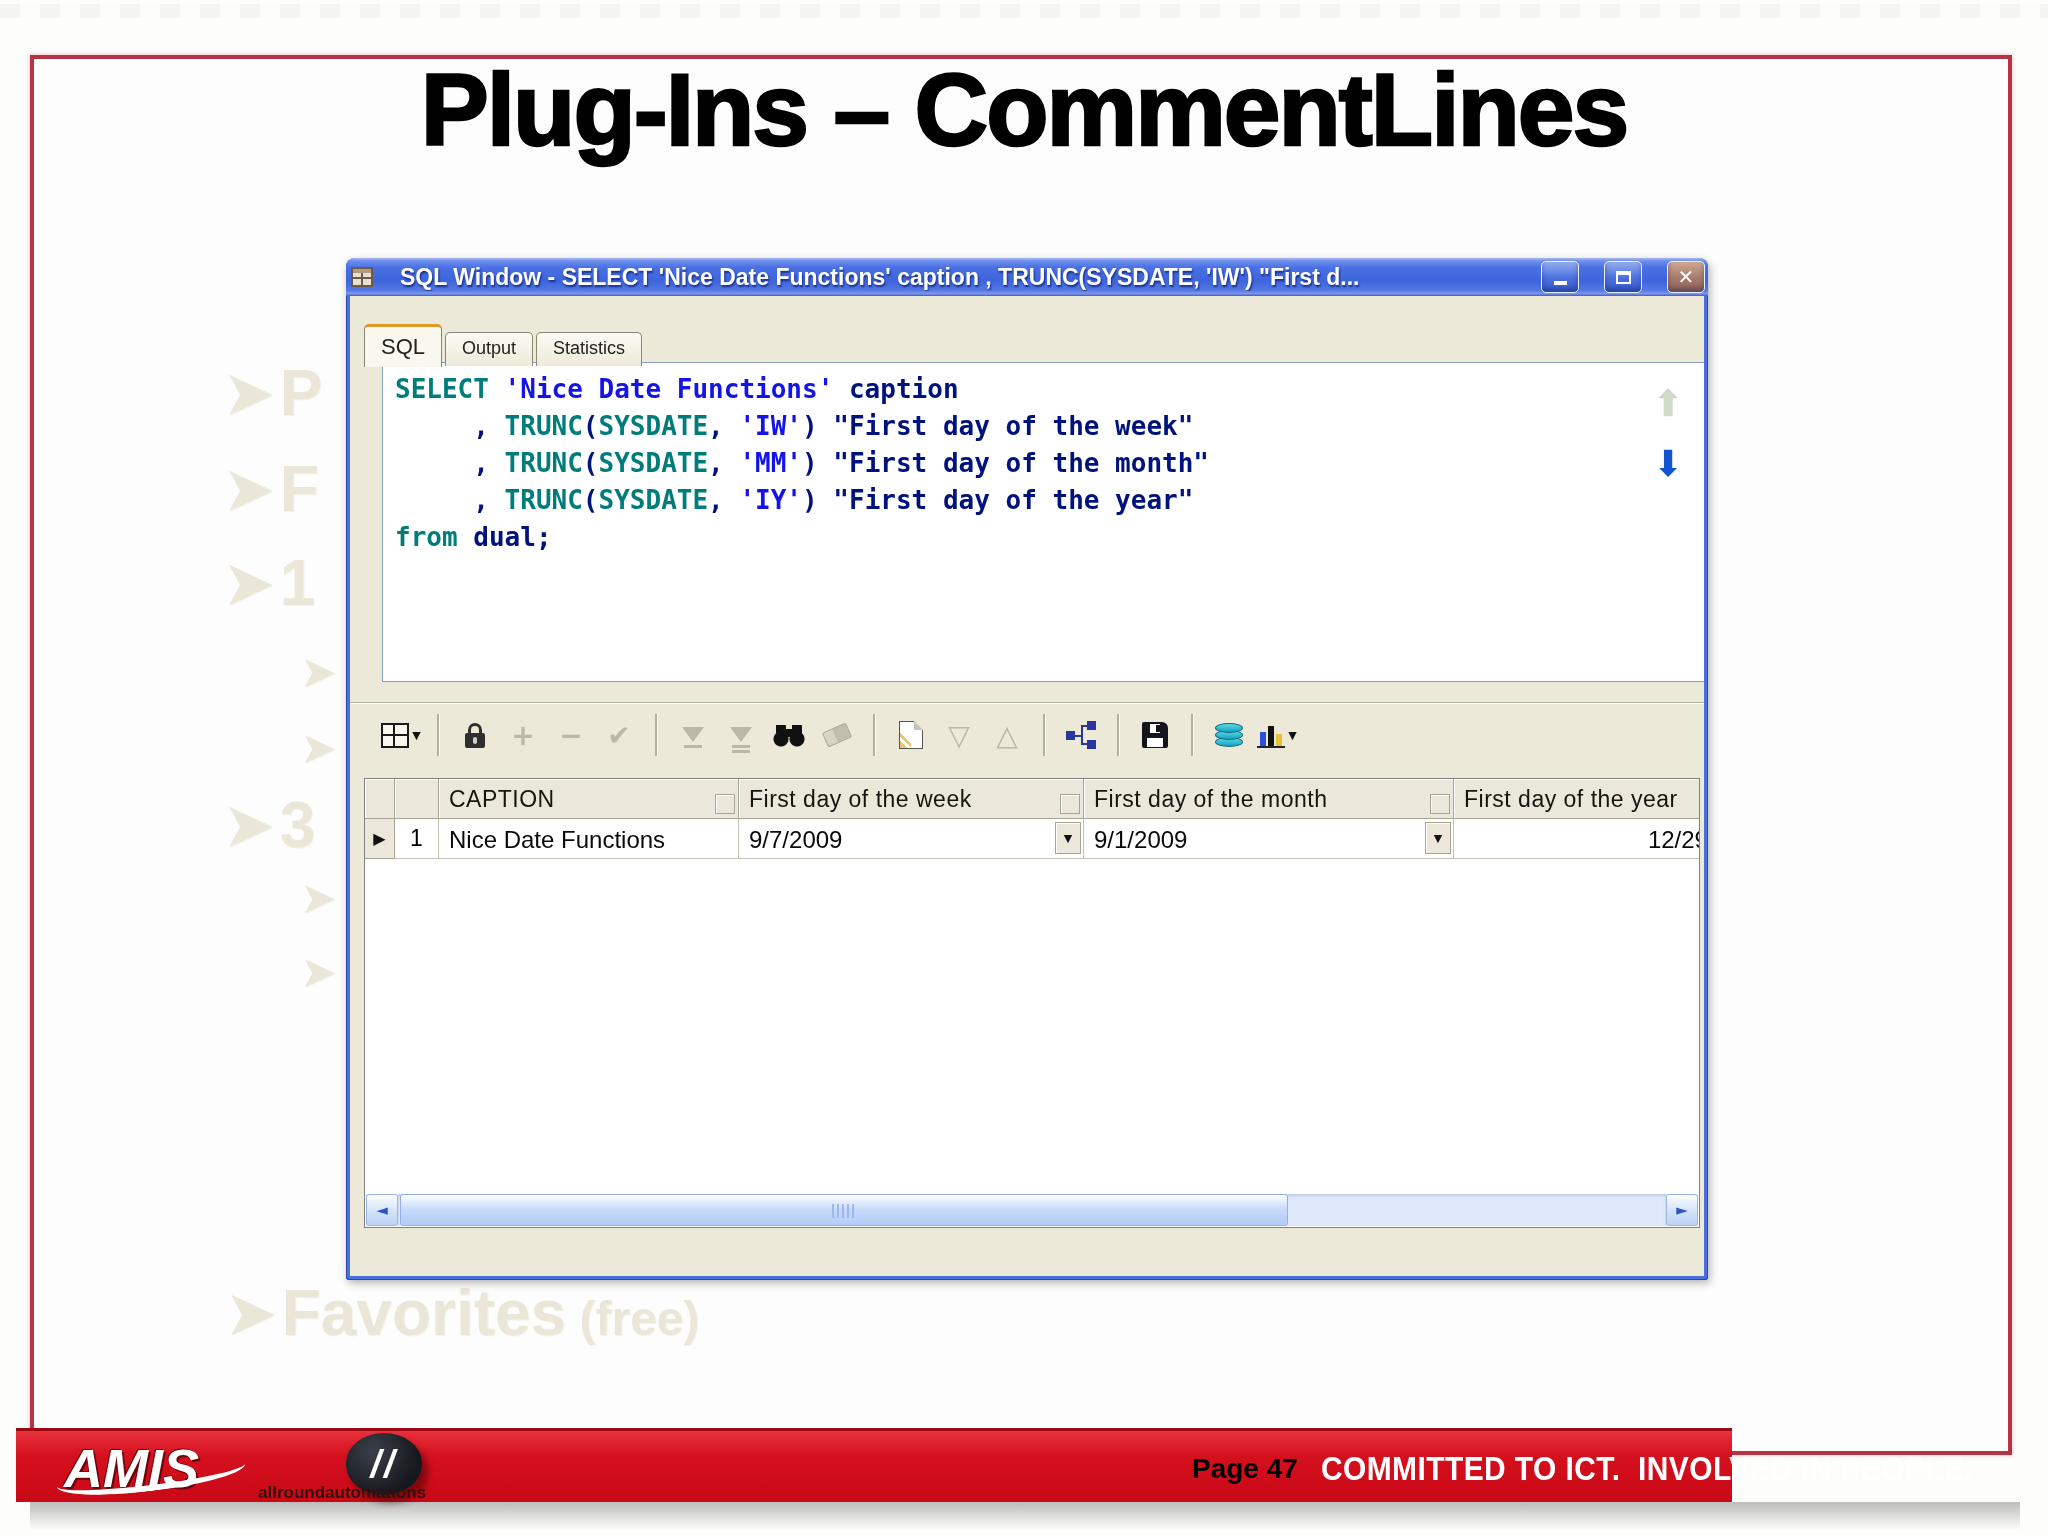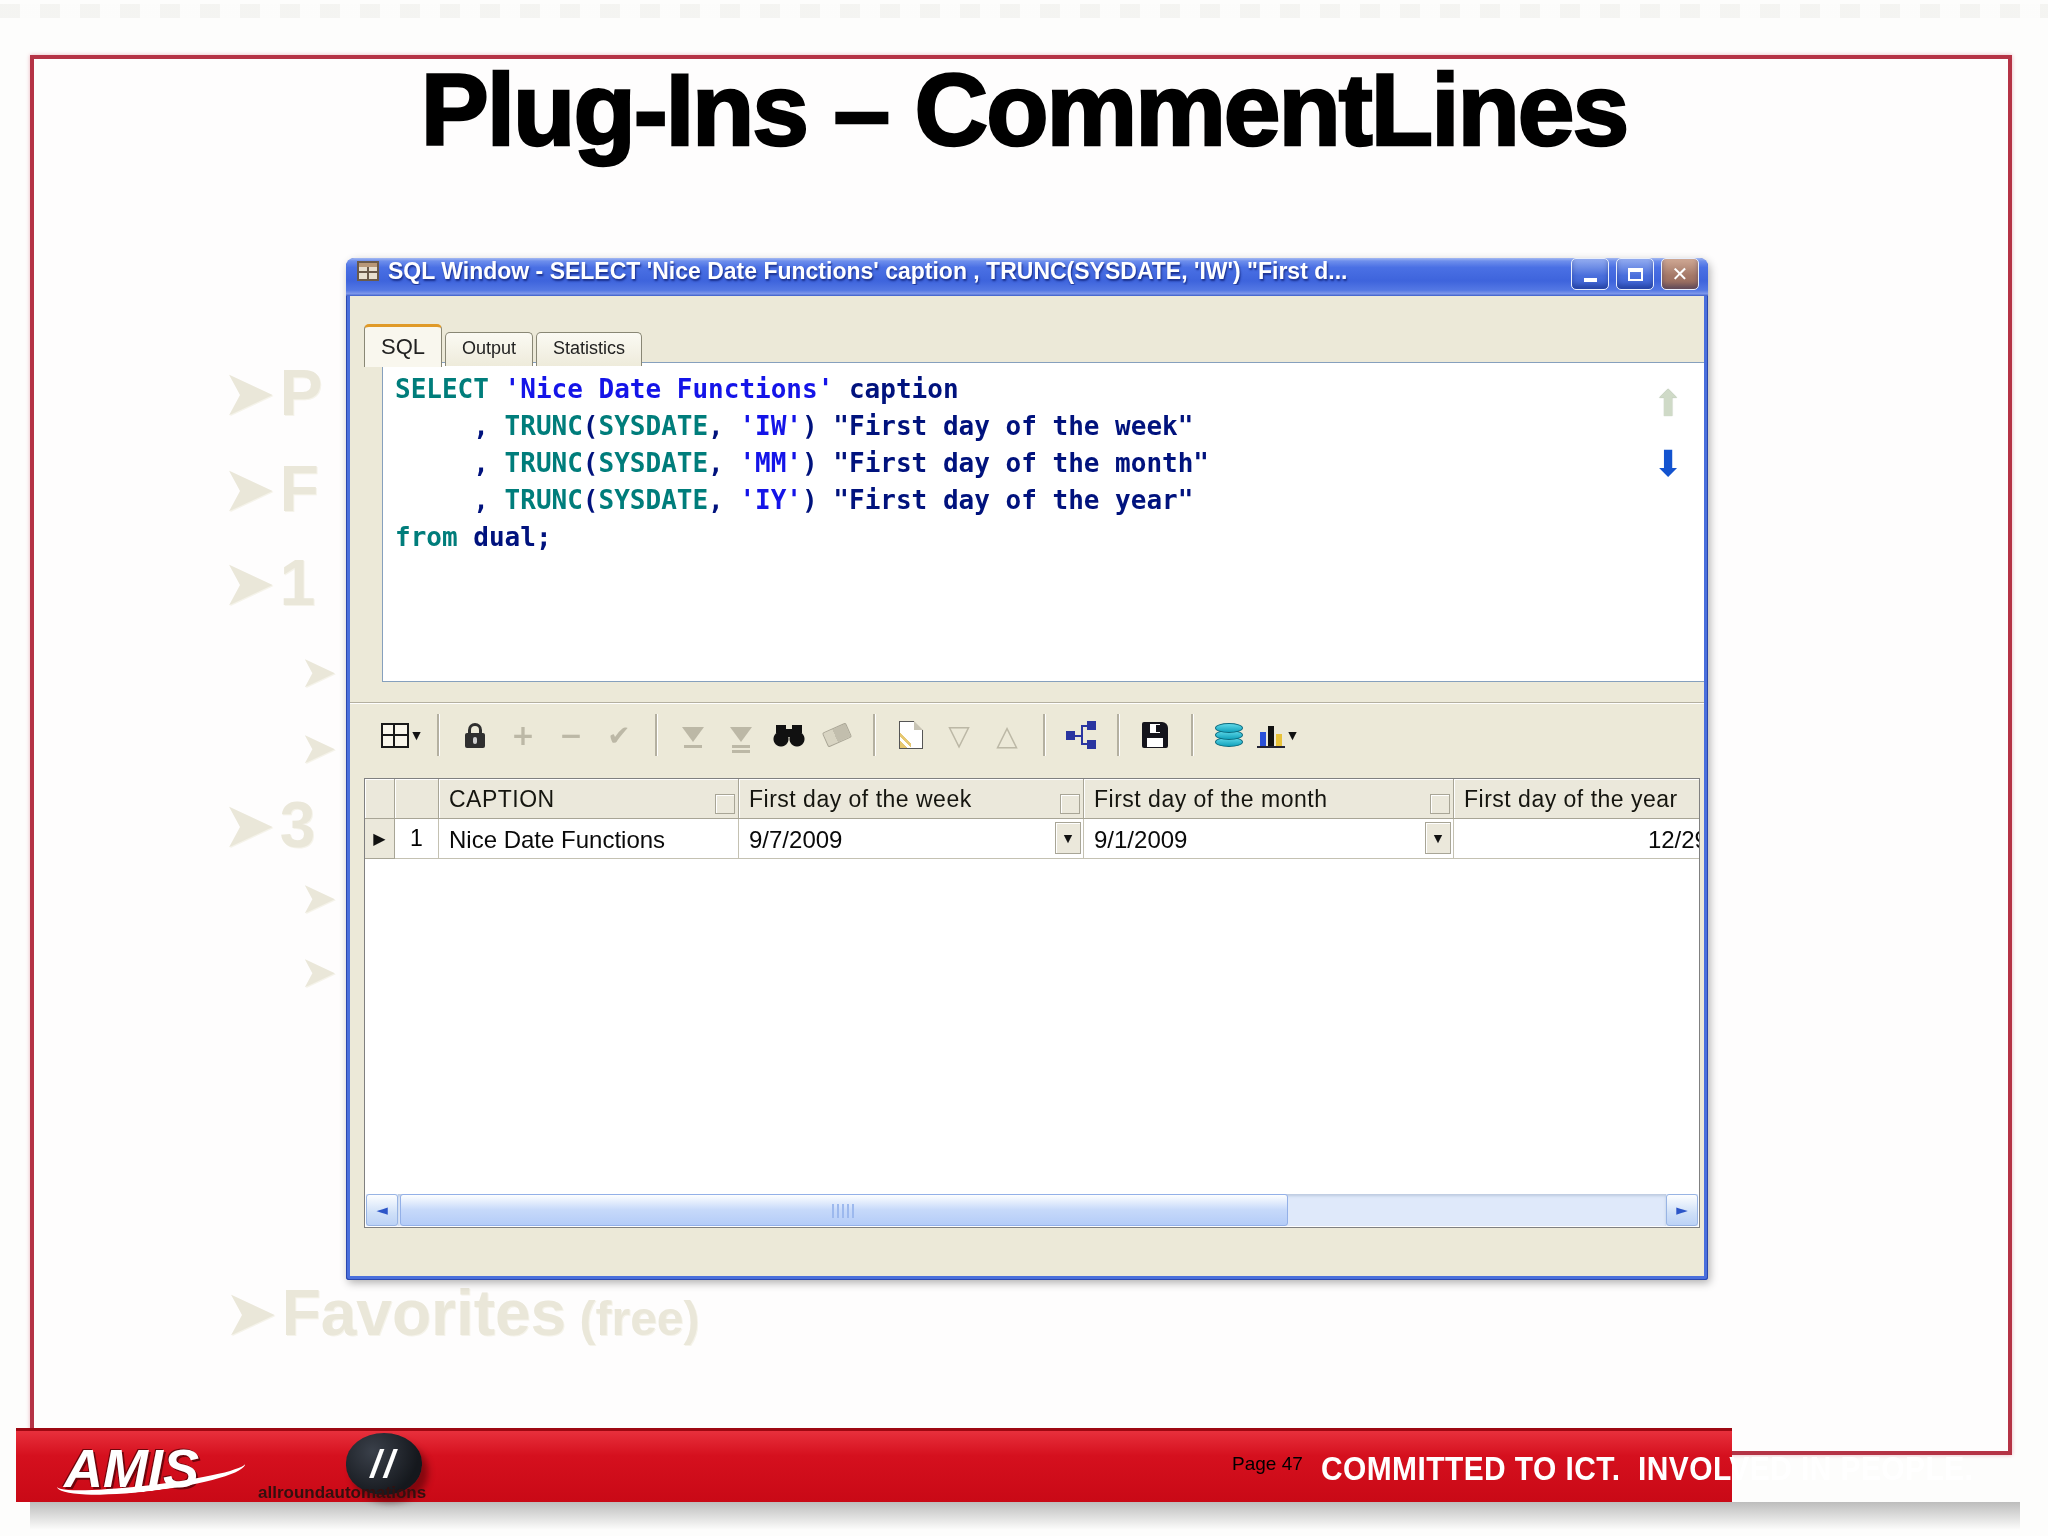--- a/index.html
+++ b/index.html
@@ -16,21 +16,21 @@
   .wm{position:absolute;color:#eae7d9;font-weight:bold;white-space:nowrap;
     text-shadow:1px 1px 0 #f5f3ea;}
   .wm-lg{font-size:64px;}
   .wm-sm{font-size:44px;}
   .wm-arrow{font-family:"DejaVu Sans",sans-serif;margin-right:4px;}
   .wm-suffix{font-size:48px;}
   
   .app-window{position:absolute;left:346px;top:258px;width:1362px;height:1022px;
     background:#4a6fdc;border-radius:9px 9px 3px 3px;display:flex;flex-direction:column;
     box-shadow:2px 3px 8px rgba(0,0,0,.3), inset 0 0 0 1px #2a47ae;z-index:2;box-sizing:border-box;}
-  .titlebar{height:38px;display:flex;align-items:flex-start;gap:7px;padding:0 9px;
+  .titlebar{height:38px;display:flex;align-items:center;gap:25px;padding:0 3px;
     border-radius:8px 8px 0 0;
     background:linear-gradient(180deg,#a5b9f1 0%,#6d8eec 8%,#4a70e4 25%,#3e64dc 60%,#5478e4 85%,#7e97ea 94%,#3a5cc8 100%);}
   .window-title{flex:1;font-size:23px;font-weight:bold;color:#fff;white-space:nowrap;
     overflow:hidden;text-shadow:1px 2px 2px rgba(20,40,130,.9);}
   .wbtn{width:36px;height:30px;border-radius:5px;border:1px solid #e9effc;display:flex;
     align-items:center;justify-content:center;box-shadow:inset 0 -4px 5px rgba(0,20,90,.35);}
   .wbtn-min,.wbtn-max{background:linear-gradient(180deg,#93acf0,#4a6fdc 55%,#3a5ecf);}
   .wbtn-close{background:linear-gradient(180deg,#cfa894,#a57968 55%,#93675a);}
   .glyph-min{width:13px;height:4px;background:#fff;margin-top:12px;}
   .glyph-max{width:15px;height:13px;border:2px solid #fff;border-top-width:4px;box-sizing:border-box;}
@@ -166,21 +166,21 @@
     background:linear-gradient(180deg,rgba(110,110,110,.45),rgba(255,255,255,0));}
   .amis{position:absolute;left:48px;top:6px;font-size:54px;font-weight:bold;font-style:italic;
     color:#fff;text-shadow:2px 2px 0 #6d050c,-1px -1px 0 #6d050c;}
   .amis::after{content:"";position:absolute;left:-8px;bottom:8px;width:190px;height:26px;
     border-bottom:6px solid #fff;border-radius:50%;transform:rotate(-7deg);}
   .aa-logo{position:absolute;left:330px;top:2px;width:76px;height:62px;border-radius:50%/48%;
     background:radial-gradient(circle at 35% 30%,#3a404a,#15181d 70%);
     box-shadow:6px 8px 7px rgba(40,0,0,.45);display:flex;align-items:center;justify-content:center;
     color:#fff;font-weight:bold;font-style:italic;font-size:38px;letter-spacing:3px;}
   .aa-text{position:absolute;left:242px;top:52px;font-size:17px;font-weight:bold;color:#33100f;}
-  .page-num{position:absolute;left:1176px;top:22px;font-size:19px;font-weight:normal;color:#000;margin-left:40px;}
+  .page-num{position:absolute;left:1176px;top:22px;font-size:28px;font-weight:bold;color:#000;}
   .tagline{position:absolute;left:1305px;top:18px;font-size:34px;font-weight:bold;color:#fff;
     white-space:pre;transform:scaleX(.88);transform-origin:left center;letter-spacing:.5px;}
 </style>
 </head>
 <body>
 
 <div class="top-deco"></div>
 <div class="slide-frame"></div>
 <div class="wm-layer">
     <div class="wm wm-lg" style="left: 222px; top: 356px;"><span class="wm-arrow">➤</span><span>P</span></div>

